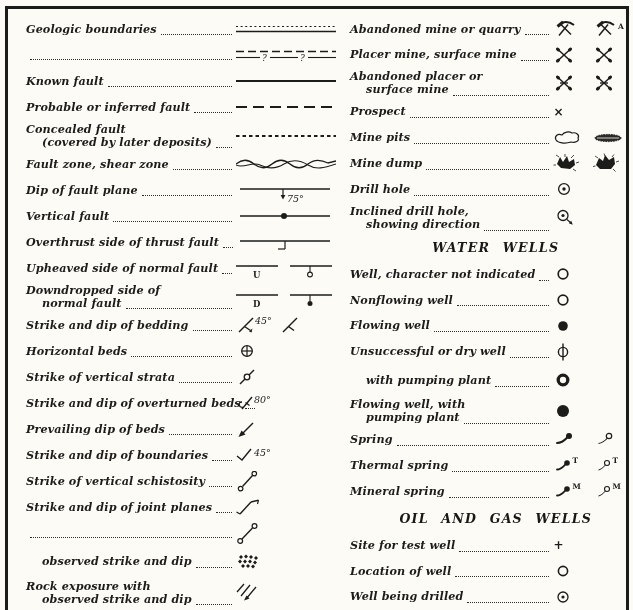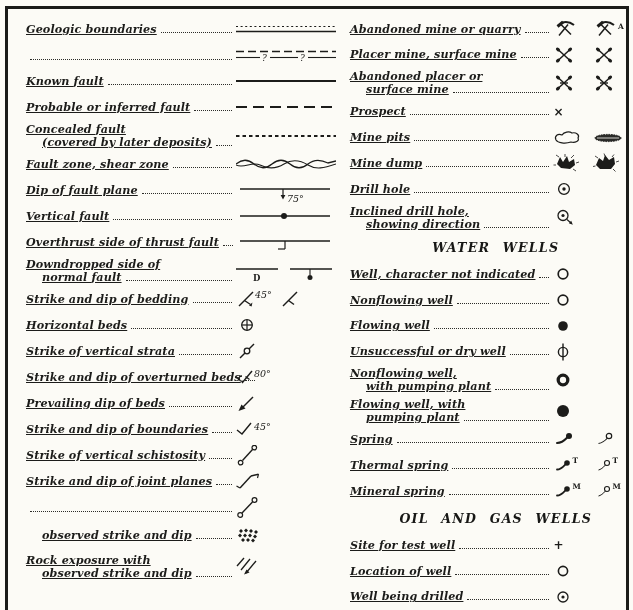--- a/index.html
+++ b/index.html
@@ -16,21 +16,21 @@
   .col{display:flex;flex-direction:column;}
   .col-left{width:330px;padding:8px 0 0 16px;box-sizing:border-box;}
   .col-right{flex:1;padding:8px 2px 0 10px;box-sizing:border-box;}
   .row{display:flex;align-items:center;height:26px;}
   .row.d{height:31px;}
   .row.hrow{height:28px;}
   .lab{
     flex:1;min-width:0;font-style:italic;font-weight:700;
     font-size:11.2px;line-height:1.15;color:#1c1c1a;letter-spacing:.1px;
   }
-  .lline{display:flex;align-items:flex-start;text-decoration:underline;}
+  .lline{display:flex;align-items:flex-end;}
   .lline .t{white-space:nowrap;}
   .ind{padding-left:16px;}
   .lead{
     flex:1;min-width:10px;height:9px;
     border-bottom:1.5px dotted #2c2c29;margin:0 4px 0 4px;
   }
   .sym{flex:none;display:flex;align-items:center;}
   .col-left .sym{width:104px;}
   .col-right .sym{width:88px;gap:4px;}
   .cell{width:36px;flex:none;display:flex;align-items:center;}
@@ -189,20 +189,37 @@
           </div>
         <div class="sym">
           <svg class="mt4" width="100" height="15" viewBox="0 0 100 15">
             <line x1="4" y1="4" x2="94" y2="4" stroke="#1c1c1a" stroke-width="1.7"></line>
             <line x1="49" y1="4" x2="49" y2="12" stroke="#1c1c1a" stroke-width="1.2"></line>
             <line x1="49" y1="12" x2="42" y2="12" stroke="#1c1c1a" stroke-width="1.2"></line>
           </svg>
         </div>
       </div>
 
+      <div class="row">
+        <div class="lab">
+            <div class="lline">
+              <span class="t">Upheaved side of normal fault</span>
+              <span class="lead"></span>
+            </div>
+          </div>
+        <div class="sym">
+          <svg class="mt6" width="100" height="18" viewBox="0 0 100 18">
+            <line x1="0" y1="4" x2="42" y2="4" stroke="#1c1c1a" stroke-width="1.7"></line>
+            <text x="17" y="15.5" font-size="8.5" font-weight="bold">U</text>
+            <line x1="54" y1="4" x2="96" y2="4" stroke="#1c1c1a" stroke-width="1.7"></line>
+            <line x1="74" y1="4" x2="74" y2="10" stroke="#1c1c1a" stroke-width="1.1"></line>
+            <circle cx="74" cy="12.5" r="2.4" fill="#fcfbf6" stroke="#1c1c1a" stroke-width="1.1"></circle>
+          </svg>
+        </div>
+      </div>
 
       <div class="row d">
         <div class="lab">
           <div class="lline">
               <span class="t">Downdropped side of</span>
             </div>
           <div class="lline ind">
               <span class="t">normal fault</span>
               <span class="lead"></span>
             </div>
@@ -691,23 +708,20 @@
               <circle cx="10" cy="10" r="4.6" fill="none" stroke="#1c1c1a" stroke-width="1.4"></circle>
               <line x1="10" y1="1.5" x2="10" y2="18.5" stroke="#1c1c1a" stroke-width="1.4"></line>
             </svg>
           </div>
           <div class="cell"></div>
         </div>
       </div>
 
       <div class="row d">
         <div class="lab">
-          <div class="lline">
-              <span class="t">Nonflowing well,</span>
-            </div>
           <div class="lline ind">
               <span class="t">with pumping plant</span>
               <span class="lead"></span>
             </div>
         </div>
         <div class="sym">
           <div class="cell">
             <svg width="24" height="18" viewBox="0 0 24 18">
               <circle cx="10" cy="9" r="4.8" fill="none" stroke="#1c1c1a" stroke-width="3.3"></circle>
             </svg>

